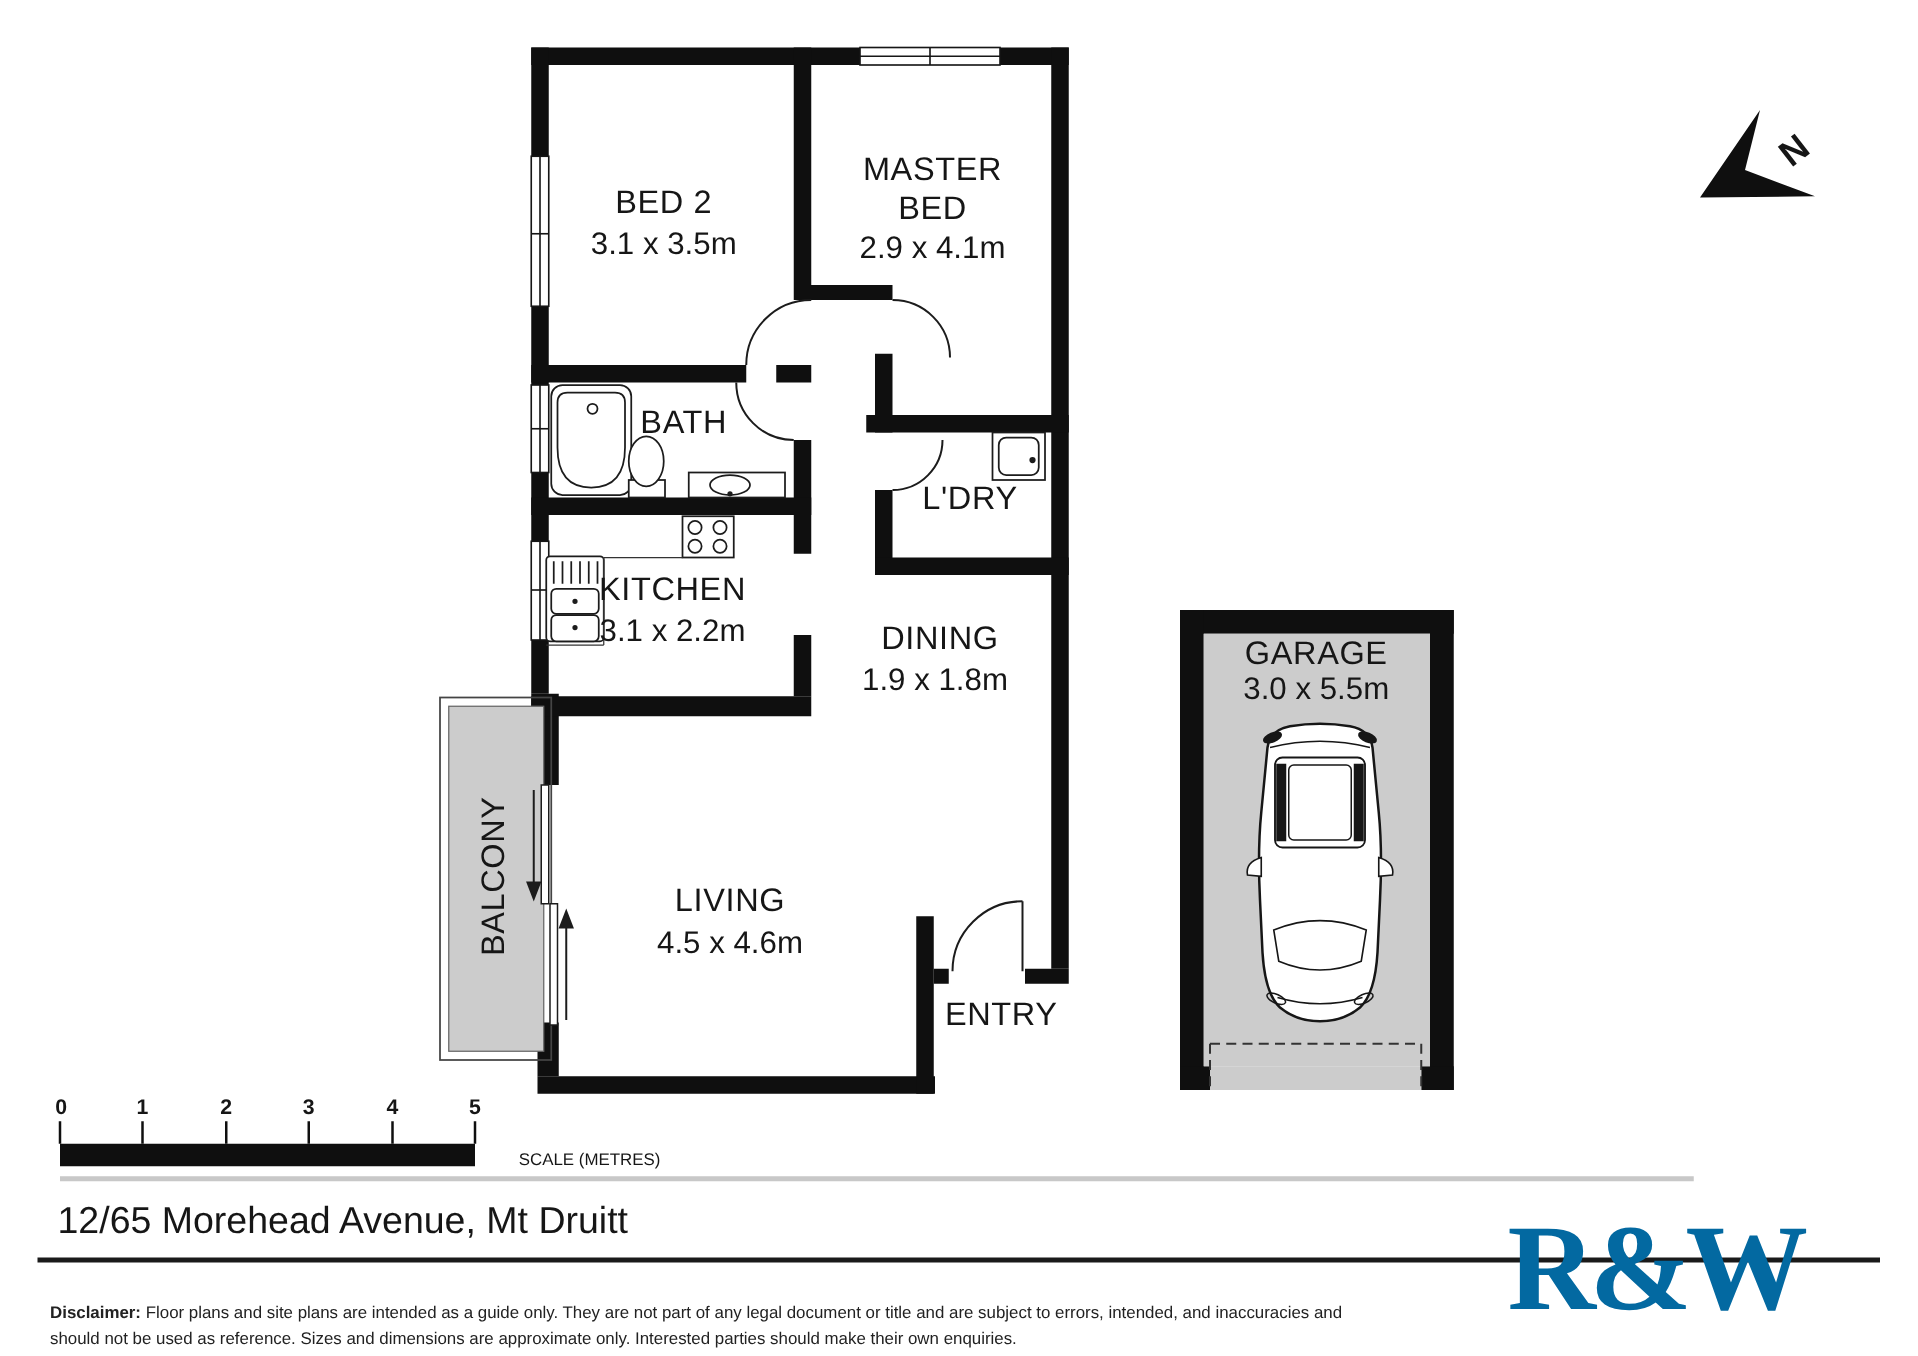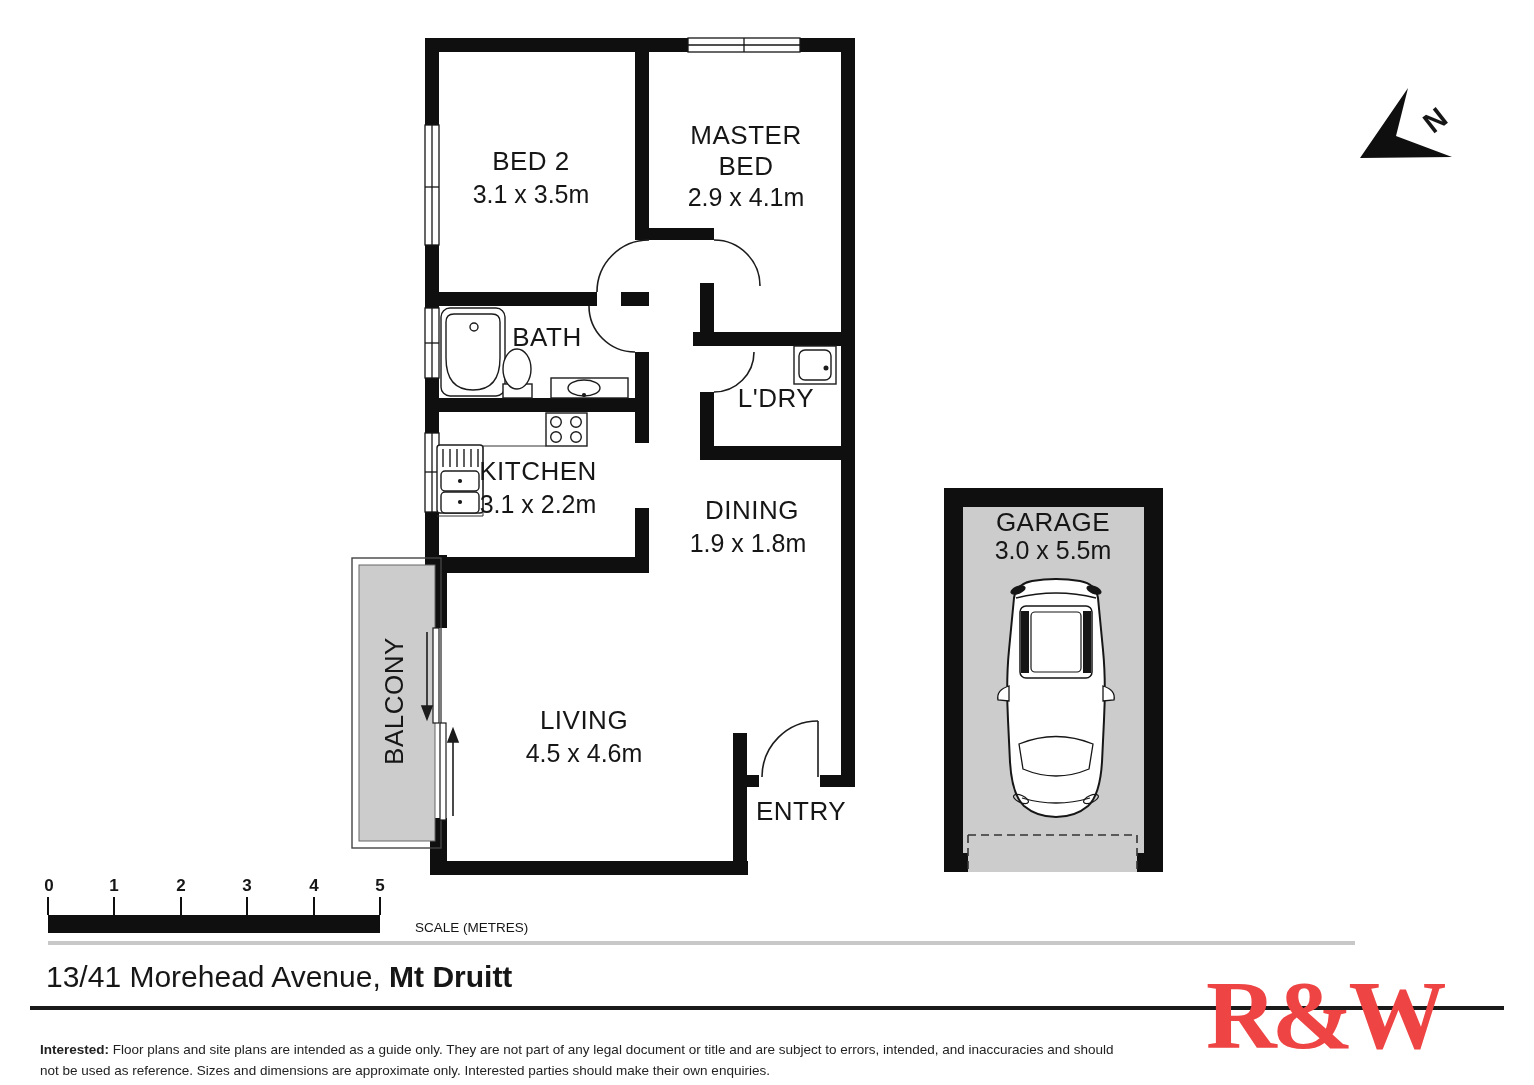--- a/index.html
+++ b/index.html
@@ -5,27 +5,27 @@
   html,body{margin:0;padding:0;background:#ffffff;}
   #canvas{position:relative;width:1534px;height:1085px;background:#fff;overflow:hidden;
           font-family:"Liberation Sans",sans-serif;}
   svg text{font-family:"Liberation Sans",sans-serif;fill:#161616;}
   .room-label{font-size:26px;letter-spacing:.5px;}
   .room-dims{font-size:25px;}
   .tick-label{font-size:17px;font-weight:bold;}
   .scale-caption{font-size:13.5px;}
   .north-n{font-size:29px;font-weight:bold;}
   .address{position:absolute;left:46px;top:960px;font-size:30px;color:#161616;white-space:nowrap;}
-  .address .suburb{font-weight:bold;}
+  .address .suburb{font-weight:normal;}
   .rule-gray{position:absolute;left:48px;top:941px;width:1307px;height:4px;background:#c8c8c8;}
   .rule-black{position:absolute;left:30px;top:1006px;width:1474px;height:4px;background:#1a1a1a;}
   .disclaimer{position:absolute;left:40px;top:1040px;width:1075px;font-size:13.5px;line-height:1.55;color:#222;}
   .disclaimer .dlabel{font-weight:bold;}
   .logo{position:absolute;left:1206px;top:966px;font-family:"Liberation Serif",serif;
-        font-weight:bold;font-size:98px;line-height:1;color:#ef4444;letter-spacing:-5px;}
+        font-weight:bold;font-size:98px;line-height:1;color:#0369a1;letter-spacing:-5px;}
 </style>
 </head>
 <body>
 
 <div id="canvas">
 
 <svg width="1534" height="1085" viewBox="0 0 1534 1085">
 
   <g fill="#0f0f0f">
 
@@ -241,18 +241,18 @@
       <text class="tick-label" x="247" y="891">3</text>
       <text class="tick-label" x="314" y="891">4</text>
       <text class="tick-label" x="380" y="891">5</text>
     </g>
     <text class="scale-caption" x="415" y="932">SCALE (METRES)</text>
   </g>
 </svg>
 
   
   <div class="rule-gray"></div>
-  <div class="address"><span>13/41 Morehead Avenue,</span> <span class="suburb">Mt Druitt</span></div>
+  <div class="address"><span>12/65 Morehead Avenue,</span> <span class="suburb">Mt Druitt</span></div>
   <div class="rule-black"></div>
-  <div class="disclaimer"><span class="dlabel">Interested:</span> <span>Floor plans and site plans are intended as a guide only. They are not part of any legal document or title and are subject to errors, intended, and inaccuracies and should not be used as reference. Sizes and dimensions are approximate only. Interested parties should make their own enquiries.</span></div>
+  <div class="disclaimer"><span class="dlabel">Disclaimer:</span> <span>Floor plans and site plans are intended as a guide only. They are not part of any legal document or title and are subject to errors, intended, and inaccuracies and should not be used as reference. Sizes and dimensions are approximate only. Interested parties should make their own enquiries.</span></div>
   <div class="logo">R&amp;W</div>
 
 </div>
 
 </body></html>

